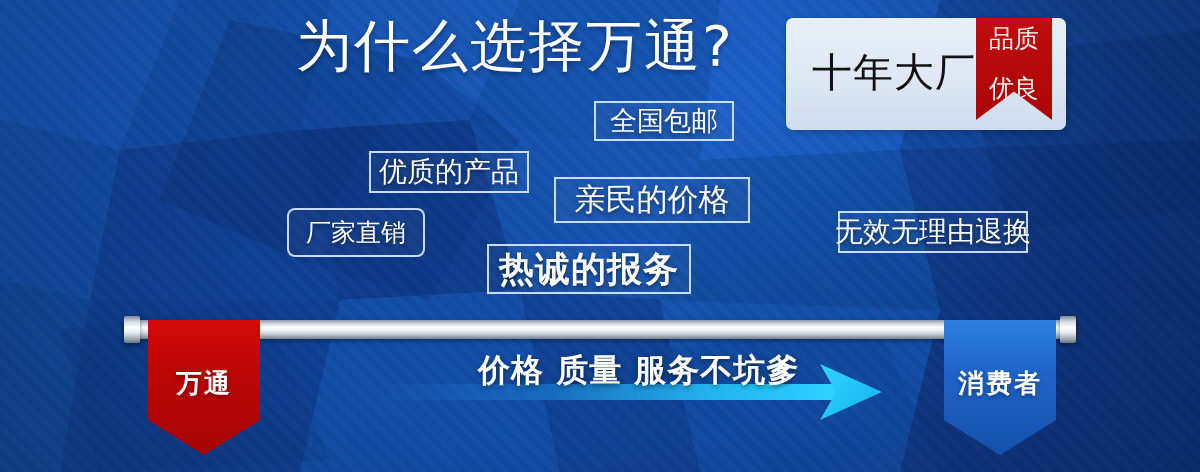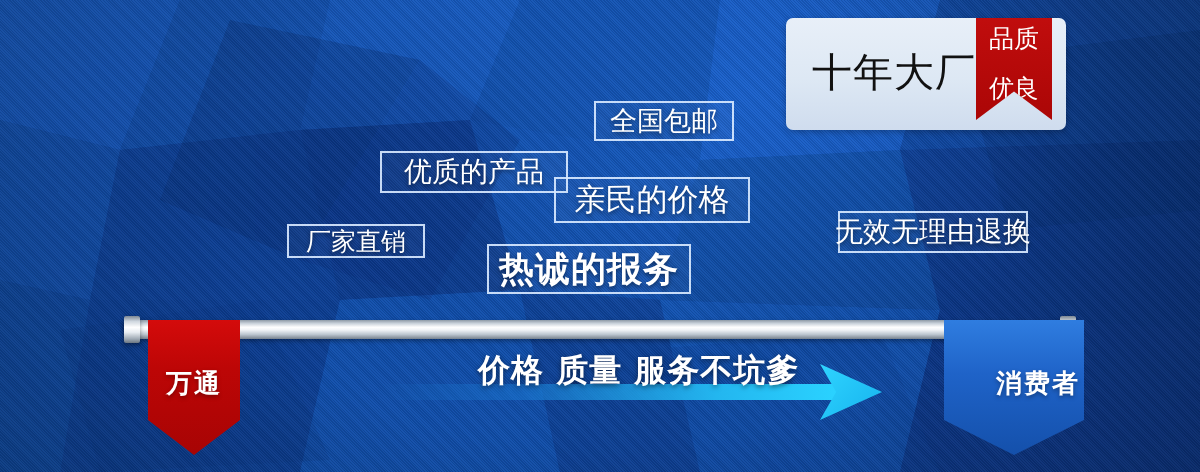--- a/index.html
+++ b/index.html
@@ -118,24 +118,24 @@
     border: 2px solid rgba(215,232,255,0.92);
     color: #ffffff;
     display: flex;
     align-items: center;
     justify-content: center;
     white-space: nowrap;
     text-shadow: 0 2px 4px rgba(0,0,0,0.45);
     background: rgba(255,255,255,0.03);
   }
   .tag.t-quanguo  { left: 594px; top: 101px; width: 140px; height: 40px; font-size: 27px; }
-  .tag.t-youzhi   { left: 369px; top: 151px; width: 188px; height: 42px; font-size: 28px; margin-left: 11px; }
+  .tag.t-youzhi   { left: 369px; top: 151px; width: 160px; height: 42px; font-size: 28px; }
   .tag.t-qinmin   { left: 554px; top: 177px; width: 196px; height: 46px; font-size: 31px; }
   .tag.t-wuxiao   { left: 838px; top: 211px; width: 190px; height: 42px; font-size: 28px; }
-  .tag.t-changjia { left: 287px; top: 224px; width: 138px; height: 34px; font-size: 25px; }
+  .tag.t-changjia { left: 287px; top: 208px; width: 138px; height: 49px; font-size: 25px; border-radius: 8px; }
   .tag.t-recheng  {
     left: 487px; top: 244px; width: 204px; height: 50px;
     font-size: 35px; font-weight: bold; letter-spacing: 1px;
   }
 
   
   .rod {
     position: absolute;
     left: 125px;
     top: 320px;
@@ -155,21 +155,21 @@
       #7d8894 0%, #cfd7df 20%, #ffffff 42%, #e9eef3 60%, #9ea9b4 85%, #6b7681 100%);
     border-radius: 2px;
     box-shadow: 0 2px 5px rgba(0,0,0,0.4);
   }
   .rod-cap.left  { left: 124px; }
   .rod-cap.right { left: 1060px; }
 
   
   .flag {
     position: absolute;
-    width: 92px;
+    width: 112px;
     height: 135px;
     clip-path: polygon(0 0, 100% 0, 100% 74%, 50% 100%, 0 74%);
     display: flex;
     align-items: flex-start;
     justify-content: center;
     box-shadow: 0 3px 7px rgba(0,0,0,0.35);
   }
   .flag-label {
     margin-top: 46px;
     color: #ffffff;
@@ -181,21 +181,20 @@
   }
   .flag.left-flag {
     left: 148px;
     top: 320px;
     background: linear-gradient(180deg, #d40b0b 0%, #bd0606 35%, #a70404 100%);
   }
   .flag.right-flag {
     left: 944px;
     top: 320px;
     background: linear-gradient(180deg, #2f7de0 0%, #1f63c8 40%, #1450ab 100%);
-    padding-left: 48px;
   }
 
   
   .arrow-shaft {
     position: absolute;
     left: 376px;
     top: 384px;
     width: 460px;
     height: 16px;
     background: linear-gradient(90deg,
@@ -270,20 +269,21 @@
         <polygon points="420,60 520,140 430,300 300,260" fill="#0a3180"></polygon>
         <polygon points="960,60 1200,30 1200,210 1010,230" fill="#07306f"></polygon>
         <polygon points="60,330 260,300 330,460 100,472" fill="#0a3a8c"></polygon>
         <polygon points="640,350 880,330 940,472 700,472" fill="#0c4096"></polygon>
       </g>
     </svg>
   </div>
   <div class="hatch"></div>
   <div class="vignette"></div>
 
+  <div class="headline">为什么选择万通?</div>
 
   <div class="quality-panel">
     <div class="quality-panel-label">十年大厂</div>
     <div class="ribbon">
       <div class="ribbon-line l1">品质</div>
       <div class="ribbon-line l2">优良</div>
     </div>
   </div>
 
   <div class="tag t-quanguo">全国包邮</div>

